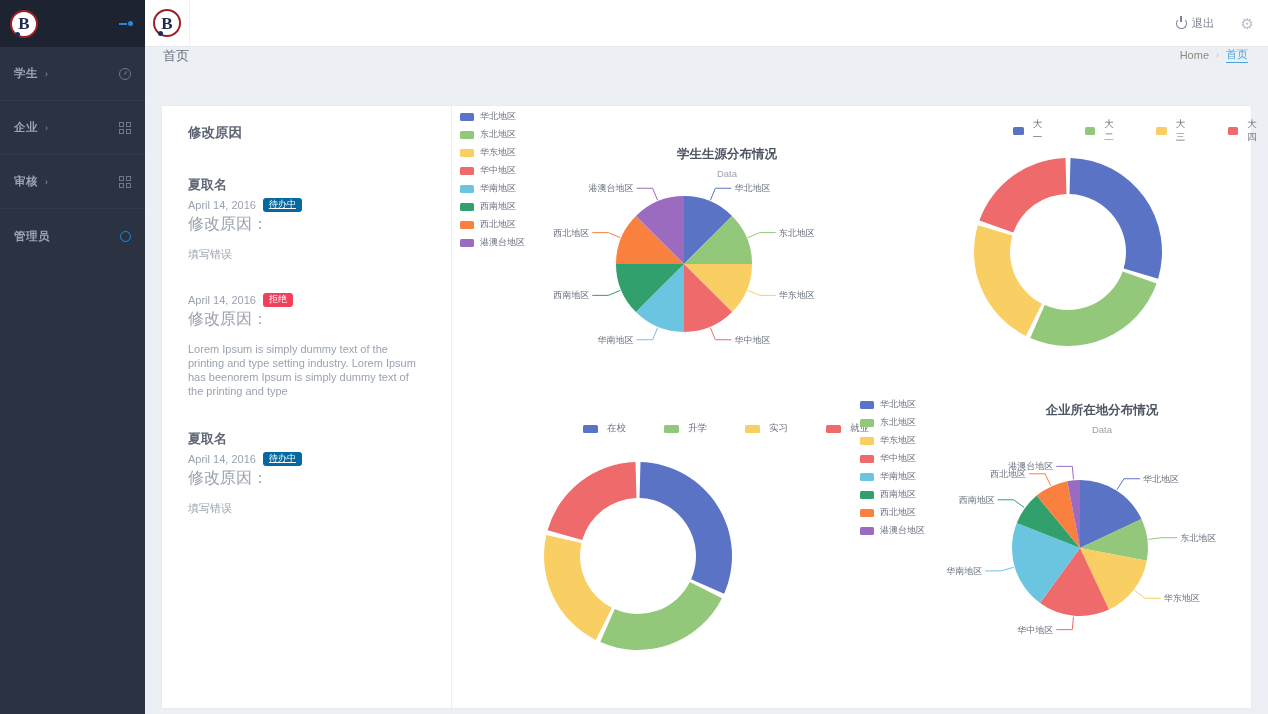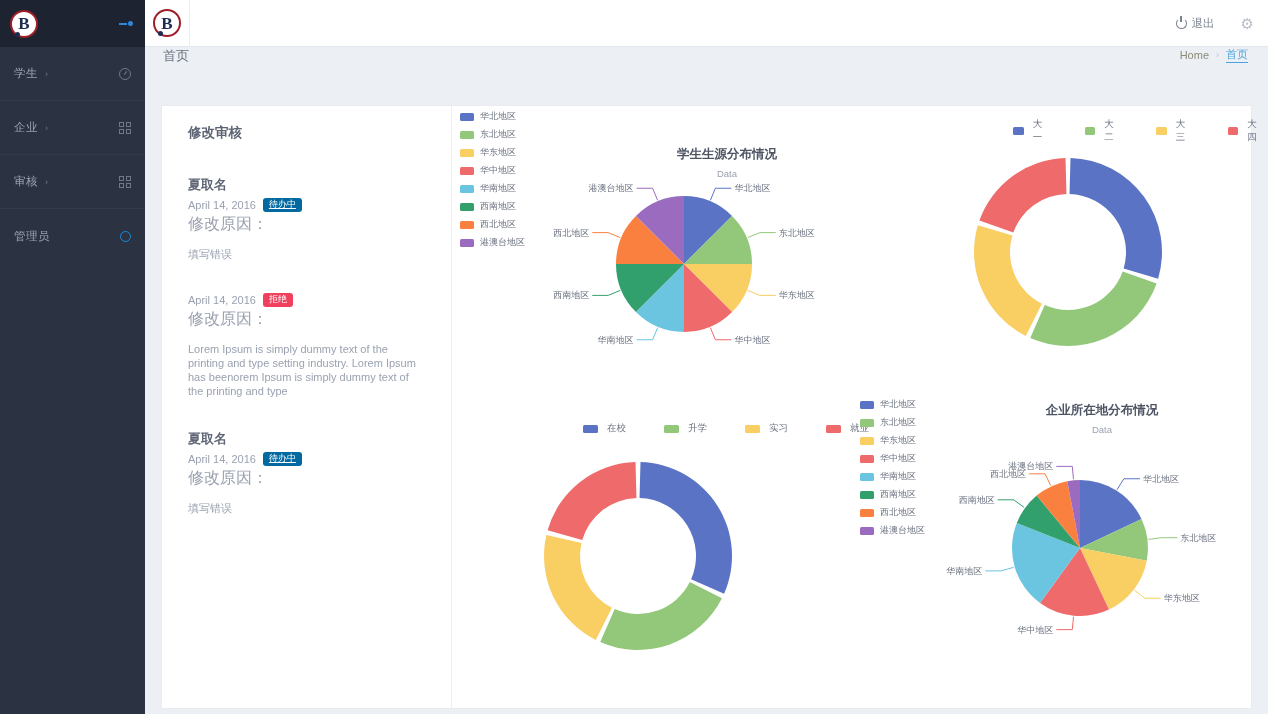--- a/index.html
+++ b/index.html
@@ -28,21 +28,21 @@
   .logo-mark::after {
     content: ""; position: absolute; width: 5px; height: 5px; border-radius: 50%;
     background: #1d2d52; left: 3px; bottom: -1px;
   }
   .collapse-toggle { display: flex; align-items: center; gap: 1px; cursor: pointer; }
   .collapse-toggle .bar { width: 8px; height: 2px; background: #2f86d6; }
   .collapse-toggle .dot { width: 5px; height: 5px; border-radius: 50%; background: #2f86d6; }
 
   .nav-item {
     height: 54px; display: flex; align-items: center; padding: 0 14px;
-    border-bottom: 1px solid #333b4b; cursor: pointer;
+    border-bottom: 1px solid #333b4b; cursor: pointer; font-weight: bold;
   }
   .nav-item.no-border { border-bottom: none; }
   .nav-label { font-size: 11.5px; color: #9ba3b4; letter-spacing: .5px; }
   .nav-caret { font-size: 9px; color: #707a8d; margin-left: 7px; }
   .nav-spacer { flex: 1; }
   .nav-right-icon { color: #6f7889; display: flex; align-items: center; }
   .nav-right-icon.accent { color: #1f8ad6; }
 
   .grid-icon { display: grid; grid-template-columns: 5px 5px; grid-template-rows: 5px 5px; gap: 2px; }
   .grid-icon i { display: block; background: transparent; border: 1px solid currentColor; }
@@ -209,21 +209,21 @@
         <span class="crumb-home">Home</span>
         <span class="crumb-sep">›</span>
         <span class="crumb-current">首页</span>
       </div>
     </div>
 
     <div class="content-wrap">
       <div class="content-card">
 
         <div class="review-panel">
-          <div class="review-title">修改审核</div>
+          <div class="review-title">修改原因</div>
           <div id="review-items">
               <div class="review-item">
                 <div class="review-name">夏取名</div>
                 <div class="review-meta">
                   <span class="review-date">April 14, 2016</span>
                   <span class="badge pending">待办中</span>
                 </div>
                 <div class="review-reason-label">修改原因：</div>
                 <div class="review-reason-text">填写错误</div>
               </div>

